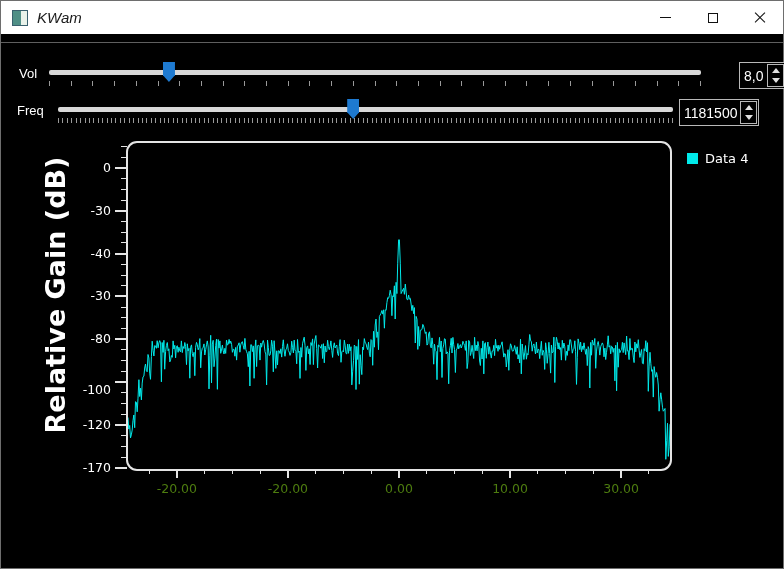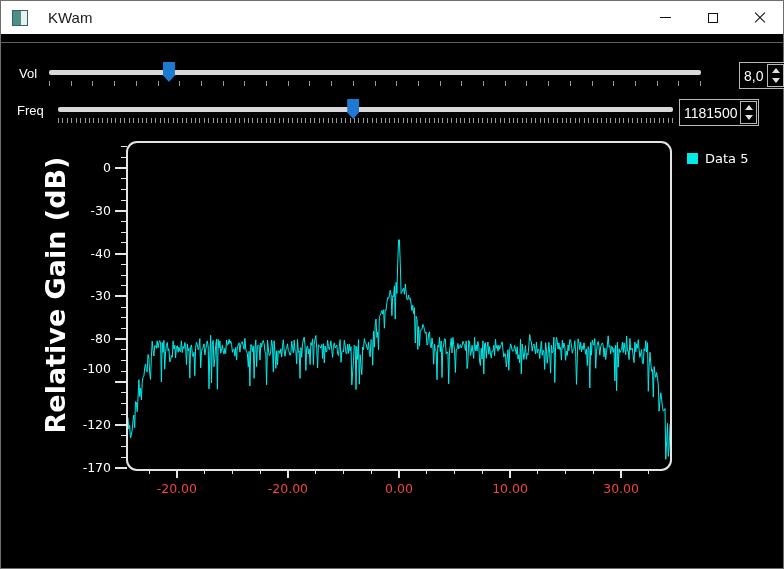--- a/index.html
+++ b/index.html
@@ -2,21 +2,21 @@
 <html><head>
 <meta charset="utf-8">
 <style>
   html,body{margin:0;padding:0;background:#000;}
   body{width:784px;height:569px;overflow:hidden;font-family:"Liberation Sans","DejaVu Sans",sans-serif;position:relative;}
   .window{position:absolute;left:0;top:0;width:784px;height:569px;background:#000;border:1px solid #6e6e6e;box-sizing:border-box;}
 
   
   .titlebar{position:absolute;left:0;top:0;width:100%;height:33px;background:#ffffff;display:flex;align-items:center;}
   .app-icon{width:16px;height:16px;margin-left:11px;border:1px solid #39606e;box-sizing:border-box;background:linear-gradient(90deg,#4f8f86 0%,#4f8f86 60%,#e9f2ea 60%,#e9f2ea 100%);}
-  .title-text{margin-left:20px;font-size:15px;color:#1a1a1a;}
+  .title-text{margin-left:9px;font-size:15px;color:#1a1a1a;font-style:italic;}
   .caption-btns{position:absolute;right:0;top:0;height:33px;display:flex;}
   .cap-btn{width:47px;height:33px;display:flex;align-items:center;justify-content:center;background:#fff;position:relative;}
   .glyph-min{width:11px;height:1px;background:#111;}
   .glyph-max{width:10px;height:10px;border:1px solid #111;box-sizing:border-box;}
   .glyph-close{position:relative;width:12px;height:12px;}
   .glyph-close::before,.glyph-close::after{content:"";position:absolute;left:-1px;top:5px;width:14px;height:1px;background:#111;}
   .glyph-close::before{transform:rotate(45deg);}
   .glyph-close::after{transform:rotate(-45deg);}
 
   .tb-separator{position:absolute;left:0;top:41px;width:100%;height:1px;background:#5f5f5f;}
@@ -37,21 +37,21 @@
   .arr-dn{width:0;height:0;border-left:4px solid transparent;border-right:4px solid transparent;border-top:5px solid #e0e0e0;}
 
   
   .plot-frame{position:absolute;left:127px;top:142px;width:542px;height:326px;border:2px solid #e4e4e4;border-radius:11px;box-sizing:content-box;margin-left:-2px;margin-top:-2px;overflow:hidden;background:#000;}
   .plot-frame svg{display:block;}
   .axis-ylabel{position:absolute;left:54px;top:294px;transform:translate(-50%,-50%) rotate(-90deg);transform-origin:center;white-space:nowrap;color:#fff;font-family:"DejaVu Sans",sans-serif;font-weight:bold;font-size:27px;}
   .axis-xlabel{position:absolute;left:398px;top:498px;transform:translateX(-50%);white-space:nowrap;color:#fff;font-family:"DejaVu Sans",sans-serif;font-weight:bold;font-size:27px;}
   .ytick{position:absolute;height:2px;background:#e4e4e4;}
   .xtick{position:absolute;width:2px;background:#e4e4e4;}
   .ytick-label{position:absolute;width:70px;text-align:right;color:#fff;font-size:12.5px;font-family:"DejaVu Sans",sans-serif;}
-  .xtick-label{position:absolute;width:70px;text-align:center;color:#ef4444;font-size:12.5px;font-family:"DejaVu Sans",sans-serif;}
+  .xtick-label{position:absolute;width:70px;text-align:center;color:#4d7c0f;font-size:12.5px;font-family:"DejaVu Sans",sans-serif;}
   .legend{position:absolute;left:686px;top:150px;display:flex;align-items:center;}
   .legend-swatch{width:11px;height:11px;}
   .legend-text{margin-left:7px;color:#fff;font-size:13px;font-family:"DejaVu Sans",sans-serif;}
 </style>
 </head>
 <body>
 
 <div class="window">
 
   <div class="titlebar">
@@ -282,21 +282,21 @@
       <div class="ytick-label" style="position: absolute; left: 40px; top: 159.044px;">0</div>
       <div class="ytick" style="position: absolute; left: 114px; top: 208.854px; width: 12px;"></div>
       <div class="ytick-label" style="position: absolute; left: 40px; top: 201.854px;">-30</div>
       <div class="ytick" style="position: absolute; left: 114px; top: 251.664px; width: 12px;"></div>
       <div class="ytick-label" style="position: absolute; left: 40px; top: 244.664px;">-40</div>
       <div class="ytick" style="position: absolute; left: 114px; top: 294.475px; width: 12px;"></div>
       <div class="ytick-label" style="position: absolute; left: 40px; top: 287.475px;">-30</div>
       <div class="ytick" style="position: absolute; left: 114px; top: 337.285px; width: 12px;"></div>
       <div class="ytick-label" style="position: absolute; left: 40px; top: 330.285px;">-80</div>
       <div class="ytick" style="position: absolute; left: 114px; top: 380.095px; width: 12px;"></div>
-      <div class="ytick-label" style="position: absolute; left: 40px; top: 360px;">-100</div>
+      <div class="ytick-label" style="position: absolute; left: 40px; top: 381px;">-100</div>
       <div class="ytick" style="position: absolute; left: 114px; top: 422.905px; width: 12px;"></div>
       <div class="ytick-label" style="position: absolute; left: 40px; top: 415.905px;">-120</div>
       <div class="ytick" style="position: absolute; left: 114px; top: 465.716px; width: 12px;"></div>
       <div class="ytick-label" style="position: absolute; left: 40px; top: 458.716px;">-170</div>
       <div class="ytick" style="position: absolute; left: 120px; top: 455.513px; width: 6px; height: 1px;"></div>
       <div class="ytick" style="position: absolute; left: 120px; top: 444.811px; width: 6px; height: 1px;"></div>
       <div class="ytick" style="position: absolute; left: 120px; top: 434.108px; width: 6px; height: 1px;"></div>
       <div class="ytick" style="position: absolute; left: 120px; top: 412.703px; width: 6px; height: 1px;"></div>
       <div class="ytick" style="position: absolute; left: 120px; top: 402px; width: 6px; height: 1px;"></div>
       <div class="ytick" style="position: absolute; left: 120px; top: 391.298px; width: 6px; height: 1px;"></div>
@@ -342,16 +342,16 @@
       <div class="xtick" style="position: absolute; left: 591.865px; top: 469px; height: 4px; width: 1px;"></div>
       <div class="xtick" style="position: absolute; left: 647.398px; top: 469px; height: 4px; width: 1px;"></div>
     </div>
   <div class="plot-frame">
     <svg id="plot-svg" width="542" height="326" viewBox="0 0 542 326" xmlns="http://www.w3.org/2000/svg">
       <polyline id="trace" fill="none" stroke-width="1" points="0.0,274.5 0.8,286.1 1.7,282.5 2.5,294.9 3.3,291.9 4.2,287.1 5.0,277.5 5.8,272.0 6.7,284.7 7.5,258.7 8.4,259.3 9.2,268.8 10.0,255.2 10.9,236.7 11.7,253.5 12.5,245.2 13.4,256.9 14.2,240.1 15.0,233.9 15.9,233.1 16.7,225.0 17.5,221.0 18.4,227.9 19.2,228.8 20.0,211.5 20.9,215.0 21.7,230.2 22.5,236.3 23.4,213.5 24.2,198.2 25.1,207.6 25.9,213.0 26.7,202.6 27.6,203.0 28.4,205.3 29.2,197.7 30.1,204.8 30.9,200.0 31.7,197.6 32.6,199.9 33.4,238.8 34.2,199.5 35.1,209.4 35.9,197.3 36.7,226.2 37.6,208.6 38.4,202.6 39.3,199.5 40.1,207.8 40.9,205.8 41.8,218.9 42.6,216.9 43.4,212.5 44.3,214.3 45.1,197.9 45.9,206.0 46.8,202.3 47.6,214.8 48.4,203.9 49.3,202.7 50.1,209.3 50.9,204.2 51.8,207.9 52.6,208.9 53.4,197.9 54.3,209.6 55.1,203.5 56.0,205.5 56.8,199.5 57.6,203.7 58.5,221.6 59.3,200.8 60.1,207.9 61.0,205.4 61.8,235.2 62.6,204.5 63.5,201.9 64.3,210.5 65.1,213.7 66.0,209.3 66.8,232.7 67.6,204.3 68.5,199.4 69.3,201.7 70.2,206.8 71.0,204.5 71.8,195.6 72.7,224.8 73.5,208.9 74.3,205.2 75.2,204.3 76.0,200.9 76.8,212.0 77.7,206.7 78.5,201.7 79.3,197.9 80.2,204.0 81.0,245.9 81.8,212.3 82.7,192.3 83.5,239.9 84.3,201.1 85.2,197.3 86.0,223.7 86.9,215.1 87.7,202.6 88.5,196.1 89.4,246.3 90.2,196.5 91.0,205.1 91.9,197.9 92.7,210.3 93.5,207.0 94.4,202.1 95.2,207.7 96.0,211.0 96.9,205.3 97.7,210.4 98.5,197.1 99.4,202.0 100.2,201.4 101.1,196.4 101.9,200.5 102.7,198.1 103.6,201.3 104.4,209.3 105.2,206.3 106.1,206.5 106.9,213.2 107.7,204.4 108.6,217.1 109.4,203.1 110.2,202.1 111.1,199.8 111.9,209.2 112.7,201.9 113.6,199.3 114.4,198.7 115.2,202.6 116.1,206.3 116.9,195.4 117.8,206.3 118.6,208.7 119.4,210.8 120.3,223.7 121.1,208.3 121.9,243.0 122.8,201.7 123.6,201.9 124.4,208.6 125.3,202.9 126.1,235.3 126.9,206.2 127.8,196.9 128.6,223.6 129.4,202.8 130.3,202.4 131.1,202.5 132.0,217.1 132.8,200.0 133.6,204.2 134.5,199.3 135.3,197.5 136.1,200.7 137.0,208.7 137.8,211.0 138.6,241.9 139.5,197.0 140.3,204.3 141.1,212.4 142.0,212.1 142.8,207.8 143.6,197.2 144.5,203.2 145.3,228.8 146.1,197.7 147.0,210.0 147.8,225.4 148.7,207.8 149.5,222.0 150.3,207.8 151.2,207.9 152.0,210.5 152.8,205.8 153.7,214.1 154.5,203.5 155.3,196.8 156.2,208.0 157.0,213.3 157.8,206.9 158.7,205.2 159.5,200.8 160.3,207.5 161.2,209.0 162.0,212.4 162.9,209.7 163.7,198.2 164.5,204.4 165.4,210.0 166.2,197.1 167.0,207.1 167.9,208.4 168.7,220.8 169.5,196.5 170.4,209.4 171.2,208.0 172.0,235.4 172.9,204.5 173.7,214.2 174.5,200.8 175.4,197.1 176.2,194.2 177.0,202.2 177.9,227.4 178.7,204.6 179.6,202.9 180.4,210.8 181.2,205.8 182.1,221.5 182.9,199.6 183.7,202.4 184.6,195.9 185.4,221.6 186.2,201.1 187.1,195.9 187.9,192.5 188.7,205.5 189.6,225.0 190.4,201.9 191.2,202.4 192.1,203.7 192.9,205.2 193.8,201.5 194.6,215.5 195.4,200.7 196.3,219.8 197.1,203.0 197.9,208.9 198.8,208.4 199.6,197.2 200.4,203.5 201.3,206.7 202.1,203.4 202.9,197.9 203.8,207.4 204.6,214.4 205.4,204.3 206.3,199.8 207.1,205.0 207.9,203.3 208.8,202.0 209.6,210.4 210.5,212.6 211.3,203.7 212.1,196.6 213.0,219.3 213.8,208.6 214.6,207.9 215.5,208.9 216.3,197.2 217.1,202.1 218.0,210.4 218.8,210.9 219.6,201.0 220.5,210.3 221.3,201.2 222.1,207.9 223.0,203.7 223.8,241.9 224.7,228.2 225.5,217.7 226.3,202.1 227.2,203.3 228.0,246.5 228.8,203.4 229.7,216.5 230.5,196.6 231.3,241.2 232.2,211.7 233.0,222.7 233.8,231.6 234.7,204.0 235.5,206.7 236.3,195.6 237.2,199.9 238.0,200.5 238.8,204.3 239.7,206.6 240.5,199.1 241.4,210.2 242.2,213.8 243.0,196.6 243.9,197.5 244.7,222.3 245.5,188.3 246.4,204.2 247.2,182.0 248.0,176.1 248.9,194.5 249.7,188.9 250.5,206.7 251.4,173.4 252.2,172.0 253.0,170.3 253.9,167.5 254.7,171.1 255.6,166.8 256.4,185.2 257.2,166.9 258.1,167.3 258.9,159.7 259.7,154.7 260.6,155.3 261.4,152.6 262.2,147.2 263.1,151.7 263.9,172.7 264.7,152.9 265.6,153.6 266.4,142.8 267.2,176.0 268.1,139.3 268.9,150.6 269.7,120.8 270.6,96.8 271.4,96.8 272.3,120.8 273.1,150.6 273.9,148.9 274.8,146.8 275.6,145.3 276.4,151.3 277.3,141.1 278.1,149.1 278.9,156.3 279.8,156.8 280.6,152.1 281.4,156.2 282.3,155.3 283.1,161.0 283.9,167.6 284.8,162.3 285.6,170.7 286.4,164.6 287.3,200.0 288.1,173.4 289.0,176.3 289.8,206.4 290.6,183.5 291.5,203.1 292.3,187.2 293.1,187.1 294.0,186.4 294.8,181.4 295.6,183.0 296.5,186.8 297.3,190.5 298.1,188.9 299.0,202.1 299.8,200.8 300.6,191.0 301.5,188.8 302.3,202.1 303.2,204.9 304.0,194.9 304.8,201.5 305.7,221.2 306.5,201.2 307.3,207.6 308.2,208.6 309.0,236.7 309.8,202.4 310.7,204.2 311.5,194.4 312.3,208.7 313.2,198.0 314.0,234.5 314.8,205.4 315.7,201.9 316.5,195.7 317.3,196.2 318.2,210.9 319.0,208.8 319.9,210.1 320.7,240.8 321.5,207.4 322.4,202.5 323.2,195.3 324.0,210.0 324.9,194.4 325.7,201.7 326.5,206.4 327.4,229.5 328.2,206.9 329.0,206.0 329.9,200.5 330.7,205.9 331.5,203.3 332.4,201.6 333.2,205.0 334.1,202.7 334.9,198.3 335.7,200.4 336.6,202.4 337.4,207.4 338.2,197.9 339.1,225.6 339.9,219.2 340.7,197.4 341.6,199.0 342.4,212.5 343.2,209.5 344.1,202.3 344.9,209.4 345.7,215.5 346.6,194.3 347.4,207.6 348.2,202.0 349.1,207.9 349.9,198.5 350.8,203.6 351.6,218.0 352.4,222.5 353.3,205.3 354.1,216.0 354.9,197.9 355.8,230.9 356.6,201.0 357.4,199.6 358.3,215.3 359.1,204.5 359.9,199.0 360.8,211.2 361.6,203.7 362.4,210.0 363.3,215.1 364.1,208.2 365.0,208.0 365.8,202.3 366.6,212.6 367.5,196.3 368.3,205.1 369.1,202.4 370.0,208.3 370.8,202.2 371.6,206.3 372.5,202.9 373.3,201.5 374.1,198.8 375.0,207.1 375.8,214.1 376.6,210.6 377.5,211.1 378.3,224.0 379.1,216.1 380.0,206.7 380.8,227.3 381.7,207.2 382.5,200.8 383.3,202.7 384.2,207.7 385.0,208.3 385.8,206.6 386.7,202.5 387.5,207.0 388.3,211.3 389.2,203.8 390.0,216.0 390.8,211.7 391.7,219.9 392.5,196.2 393.3,230.9 394.2,201.0 395.0,208.5 395.9,216.5 396.7,209.9 397.5,202.6 398.4,216.2 399.2,210.5 400.0,211.9 400.9,201.8 401.7,191.5 402.5,197.2 403.4,198.9 404.2,208.2 405.0,202.6 405.9,200.9 406.7,205.6 407.5,211.0 408.4,199.1 409.2,209.9 410.0,206.3 410.9,206.5 411.7,215.6 412.6,205.9 413.4,198.3 414.2,212.3 415.1,207.3 415.9,209.6 416.7,226.4 417.6,199.8 418.4,206.2 419.2,220.3 420.1,210.7 420.9,199.3 421.7,210.6 422.6,230.1 423.4,202.1 424.2,209.8 425.1,209.0 425.9,194.1 426.8,239.5 427.6,203.4 428.4,194.3 429.3,198.4 430.1,206.0 430.9,199.8 431.8,206.6 432.6,204.6 433.4,217.1 434.3,197.3 435.1,205.2 435.9,200.0 436.8,203.9 437.6,217.3 438.4,208.3 439.3,212.4 440.1,201.9 440.9,207.7 441.8,196.7 442.6,196.8 443.5,203.0 444.3,210.2 445.1,206.6 446.0,205.3 446.8,197.8 447.6,208.3 448.5,241.4 449.3,214.3 450.1,195.9 451.0,200.4 451.8,206.6 452.6,199.1 453.5,208.8 454.3,203.2 455.1,206.5 456.0,199.8 456.8,205.6 457.7,211.3 458.5,205.9 459.3,222.6 460.2,203.6 461.0,206.3 461.8,245.0 462.7,199.4 463.5,212.2 464.3,197.0 465.2,200.5 466.0,202.2 466.8,195.5 467.7,225.3 468.5,208.1 469.3,201.7 470.2,198.5 471.0,203.6 471.8,212.1 472.7,203.8 473.5,201.5 474.4,199.9 475.2,202.3 476.0,213.8 476.9,205.1 477.7,216.5 478.5,209.3 479.4,201.9 480.2,192.8 481.0,204.1 481.9,202.6 482.7,210.8 483.5,203.2 484.4,204.0 485.2,209.3 486.0,205.3 486.9,237.8 487.7,202.2 488.6,247.8 489.4,199.4 490.2,224.2 491.1,205.8 491.9,209.7 492.7,207.8 493.6,206.5 494.4,199.3 495.2,209.6 496.1,199.9 496.9,205.8 497.7,211.6 498.6,193.0 499.4,208.0 500.2,207.6 501.1,216.6 501.9,195.5 502.7,207.2 503.6,205.4 504.4,205.4 505.3,214.1 506.1,219.6 506.9,199.0 507.8,208.8 508.6,200.8 509.4,205.1 510.3,196.7 511.1,207.1 511.9,214.4 512.8,210.1 513.6,206.5 514.4,220.2 515.3,220.9 516.1,205.7 516.9,207.9 517.8,197.7 518.6,209.0 519.5,199.7 520.3,248.3 521.1,223.1 522.0,209.3 522.8,220.3 523.6,228.3 524.5,226.7 525.3,254.1 526.1,223.6 527.0,230.8 527.8,234.3 528.6,229.5 529.5,234.5 530.3,242.0 531.1,268.2 532.0,256.6 532.8,249.8 533.6,256.1 534.5,264.3 535.3,268.2 536.2,267.1 537.0,265.5 537.8,316.3 538.7,297.3 539.5,280.3 540.3,313.4 541.2,303.8 542.0,281.2" stroke="#00eaea"></polyline>
     </svg>
   </div>
   <div class="legend">
     <span class="legend-swatch" id="legend-swatch" style="background: rgb(0, 234, 234);"></span>
-    <span class="legend-text">Data 5</span>
+    <span class="legend-text">Data 4</span>
   </div>
 
 </div>
 
 </body></html>

